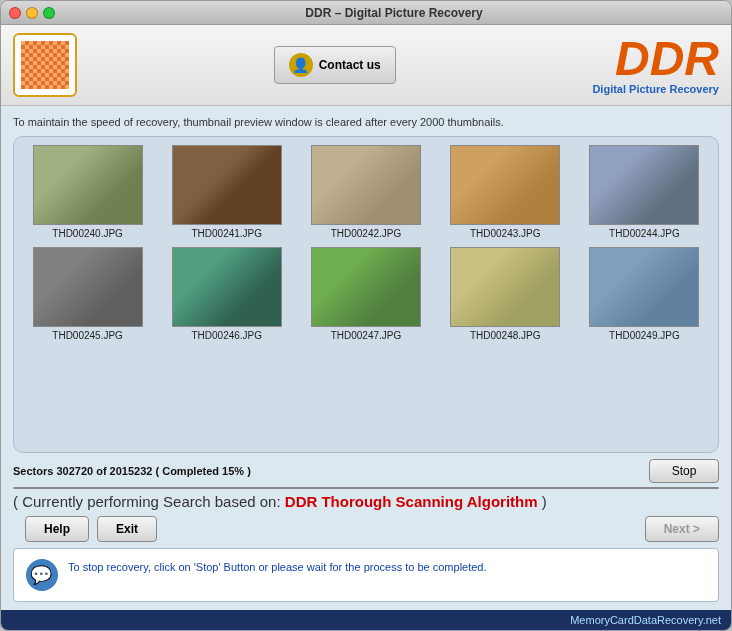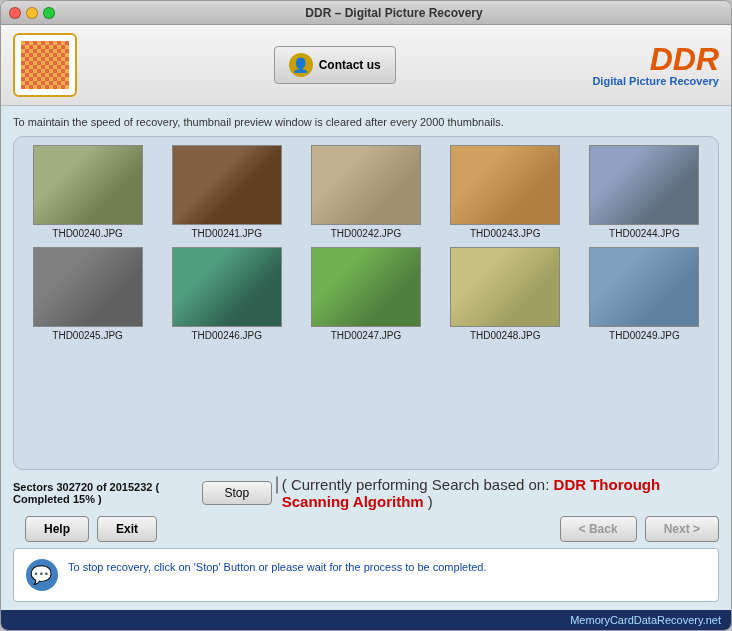--- a/index.html
+++ b/index.html
@@ -115,21 +115,21 @@
       justify-content: center;
       color: #fff;
       font-size: 14px;
     }
 
     .ddr-logo {
       text-align: right;
     }
 
     .ddr-title {
-      font-size: 32px;
+      font-size: 48px;
       font-weight: bold;
       color: #e05800;
       line-height: 1;
       font-style: italic;
     }
 
     .ddr-subtitle {
       font-size: 11px;
       color: #2060c0;
       font-weight: bold;
@@ -189,21 +189,21 @@
 
     .thumb-label {
       font-size: 10px;
       color: #222;
       text-align: center;
     }
 
     
     .progress-area {
       display: flex;
-      flex-direction: row;
+      flex-direction: column;
       gap: 4px;
       flex-shrink: 0;
     }
 
     .progress-row {
       display: flex;
       align-items: center;
       gap: 8px;
     }
 
@@ -446,21 +446,20 @@
       </div>
       <div class="scanning-text">
         <span>( Currently performing Search based on: </span><span class="algo">DDR Thorough Scanning Algorithm</span><span> )</span>
       </div>
     </div>
 
     <div class="bottom-buttons">
       <button class="nav-btn">Help</button>
       <button class="nav-btn">Exit</button>
       <div class="spacer"></div>
-      <button class="nav-btn disabled">&lt; Back</button>
       <button class="nav-btn disabled">Next &gt;</button>
     </div>
 
     <div class="message-area">
       <div class="msg-icon">💬</div>
       <div class="msg-text">To stop recovery, click on 'Stop' Button or please wait for the process to be completed.</div>
     </div>
 
   </div>
 

